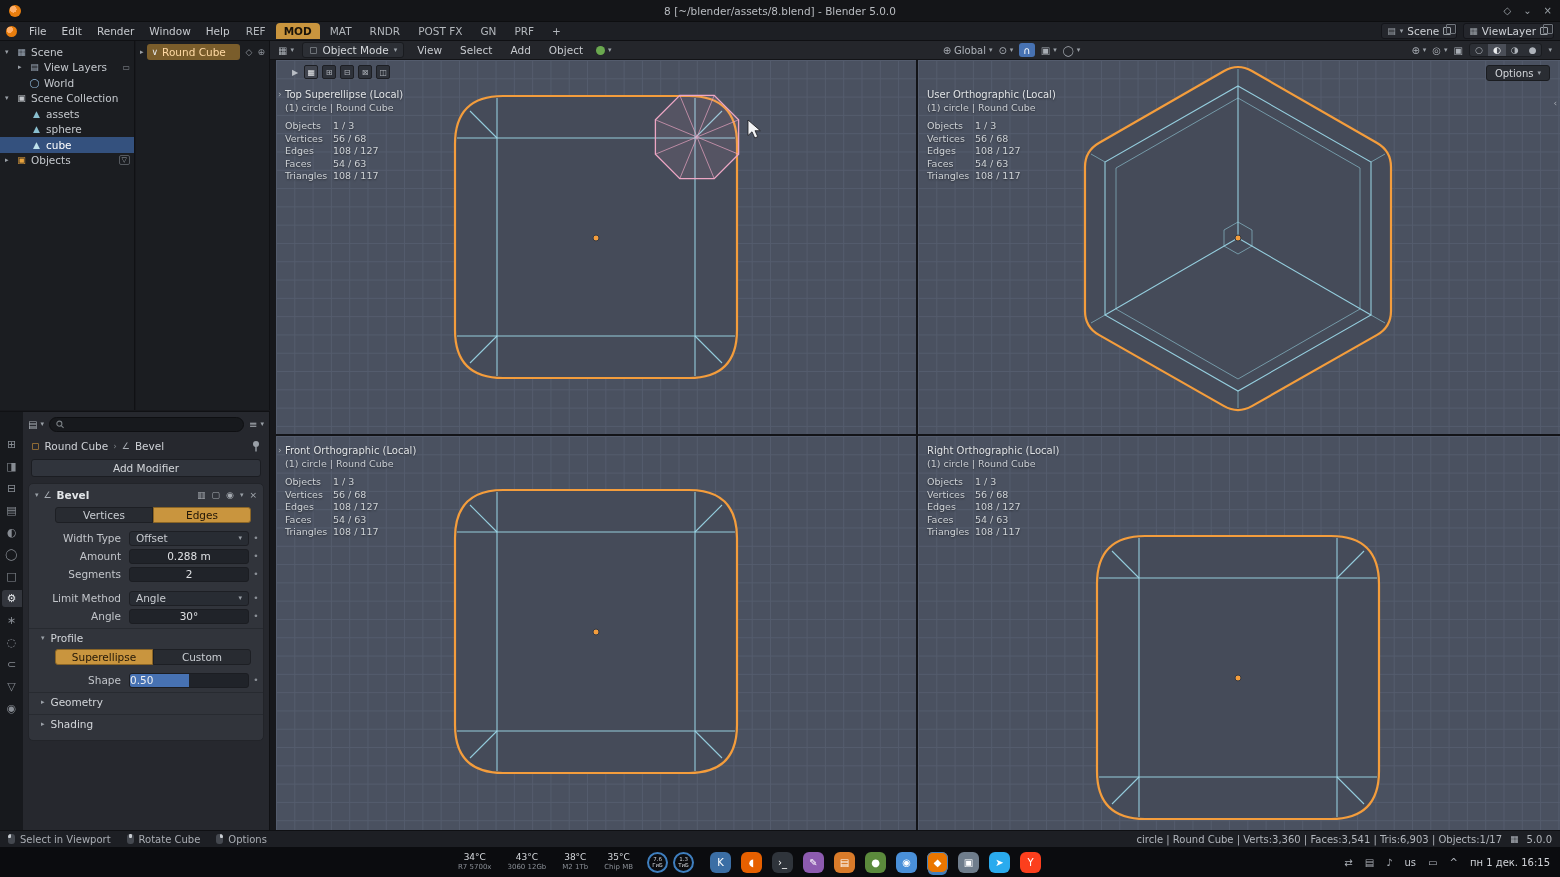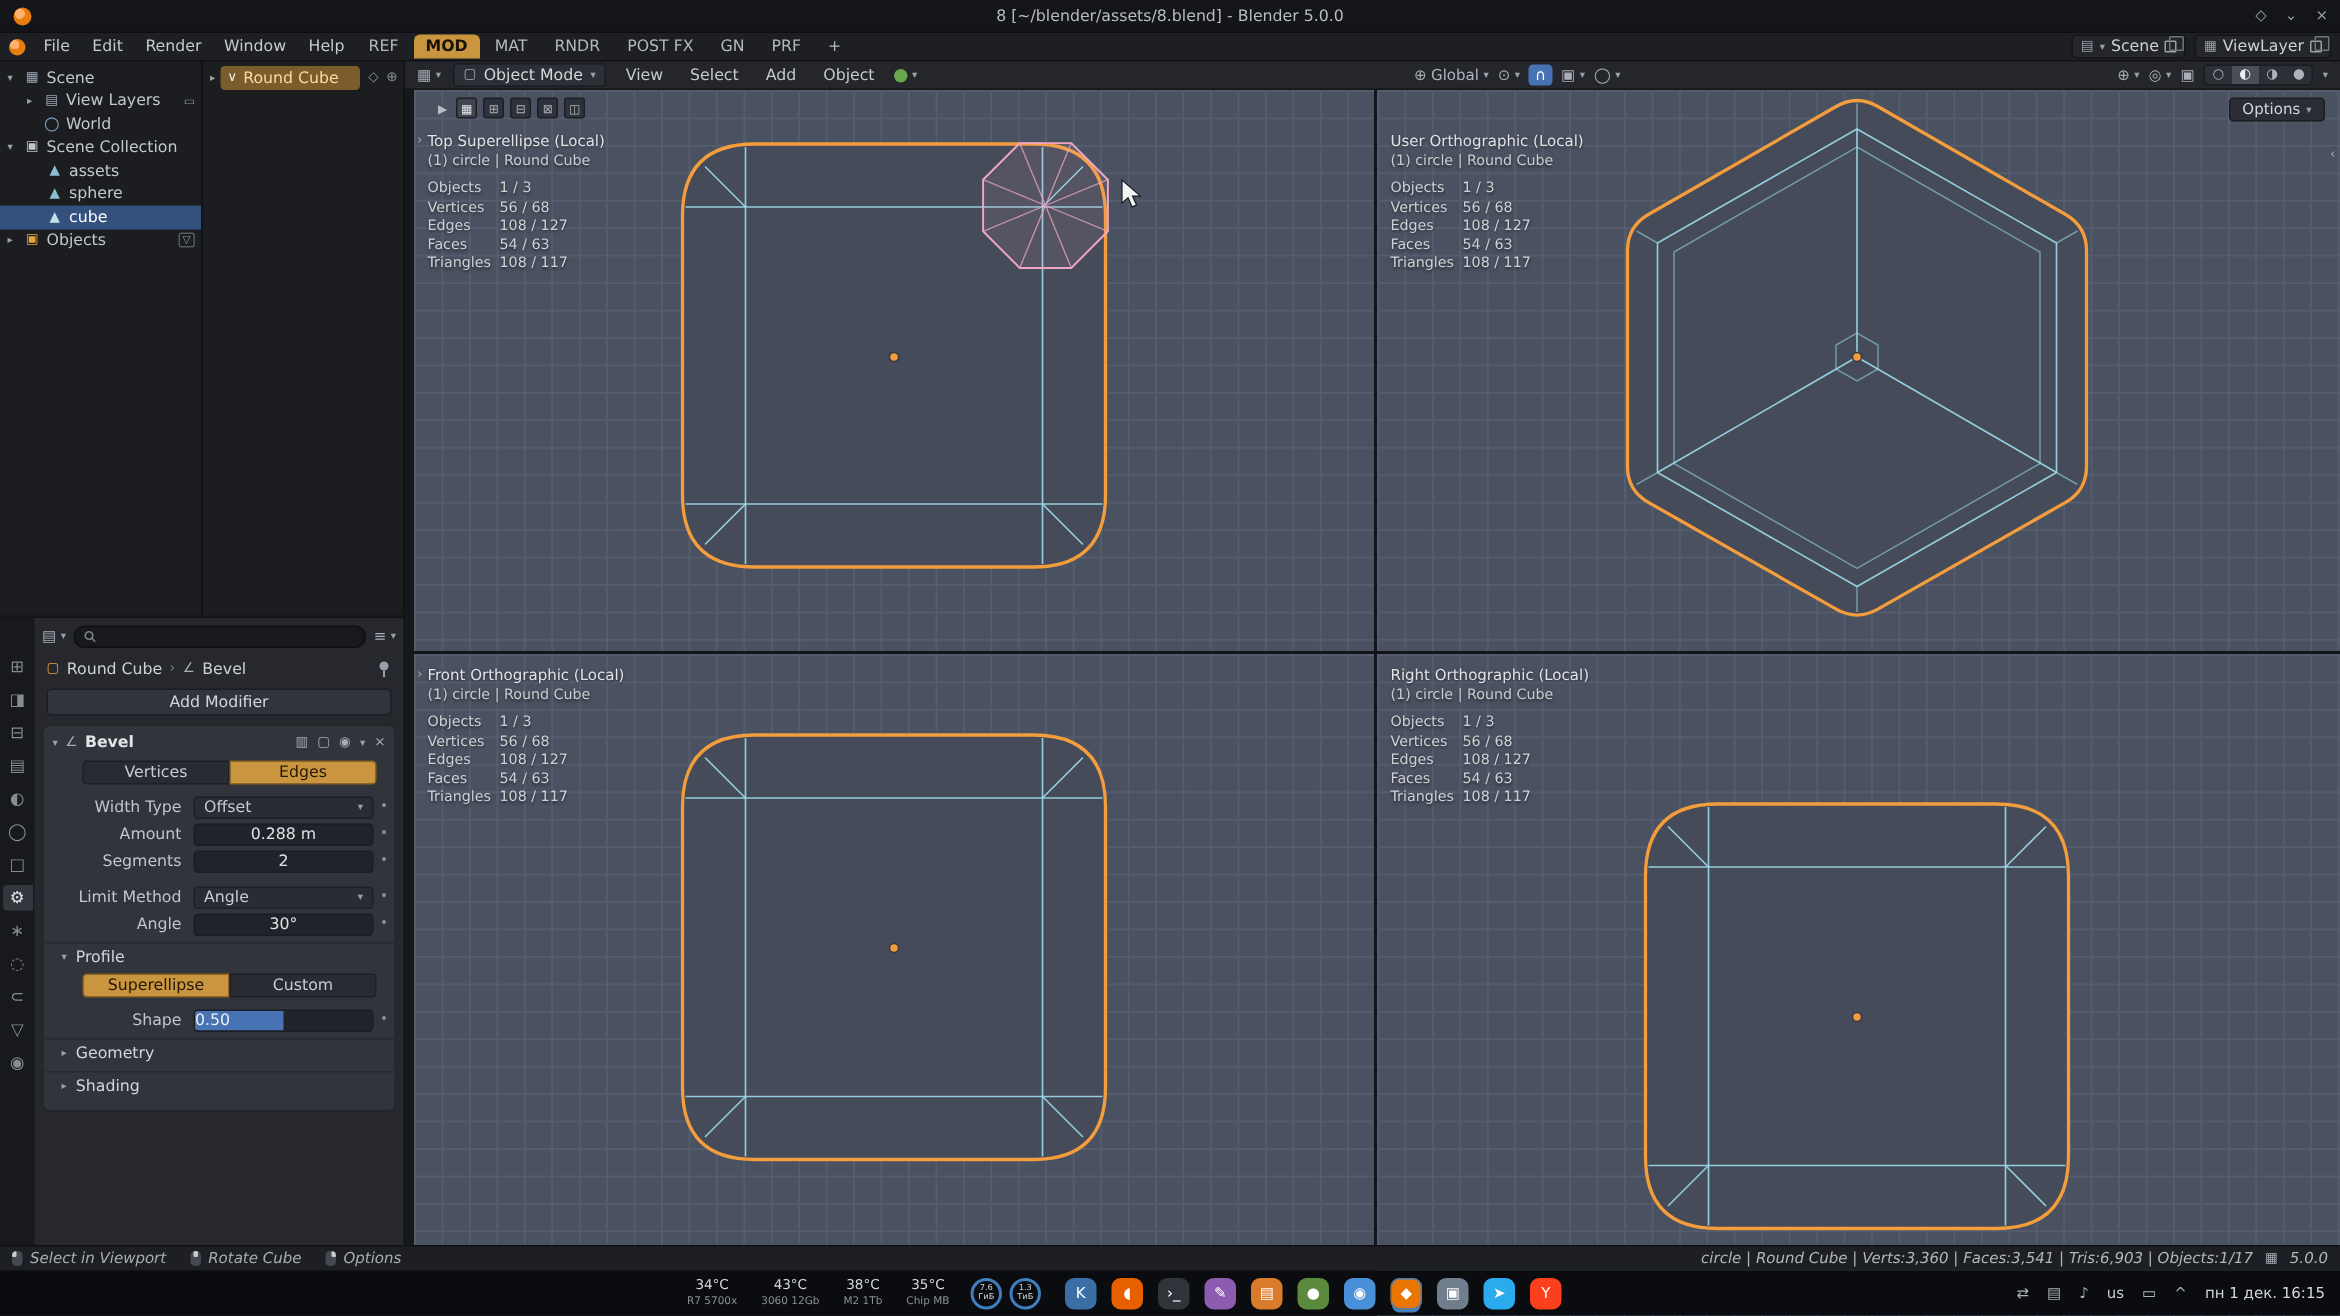--- a/index.html
+++ b/index.html
@@ -154,21 +154,21 @@
   .tool-box { width:14px; height:14px; background:#2e323a; border:1px solid #1d1f24; border-radius:2px;
     display:flex; align-items:center; justify-content:center; font-size:8px; color:#aeb3ba; }
   .tool-box.active { background:#41454f; color:#e8eaec; }
   .options-btn { position:absolute; right:10px; top:5px; height:16px; background:#2a2d33;
     border:1px solid #1a1c20; border-radius:3px; display:flex; align-items:center; padding:0 8px;
     gap:4px; color:#d2d5d9; z-index:5; font-size:10px; }
 
   
   .status { position:absolute; left:0; top:830px; right:0; height:17px; background:#1d1f24;
     border-top:1px solid #0f1013; display:flex; align-items:center; padding:0 8px; gap:16px;
-    font-size:10px; color:#a9adb3;font-style:italic; }
+    font-size:10px; color:#a9adb3; }
   .hint { display:flex; align-items:center; gap:5px; }
   .mi { width:7px; height:10px; background:#44484f; border-radius:3px; position:relative; overflow:hidden; }
   .mi i { position:absolute; width:3px; height:4px; background:#c9cdd2; border-radius:1px; top:0; }
   .mi.l i { left:0; } .mi.m i { left:2px; } .mi.r i { right:0; }
   .status-right { margin-left:auto; display:flex; align-items:center; gap:8px; color:#b2b6bc; }
 
   
   .taskbar { position:absolute; left:0; top:847px; right:0; height:30px; background:#0b0c0f;
     display:flex; align-items:center; padding:0 10px; }
   .sensors { display:flex; gap:16px; margin-left:448px; }

